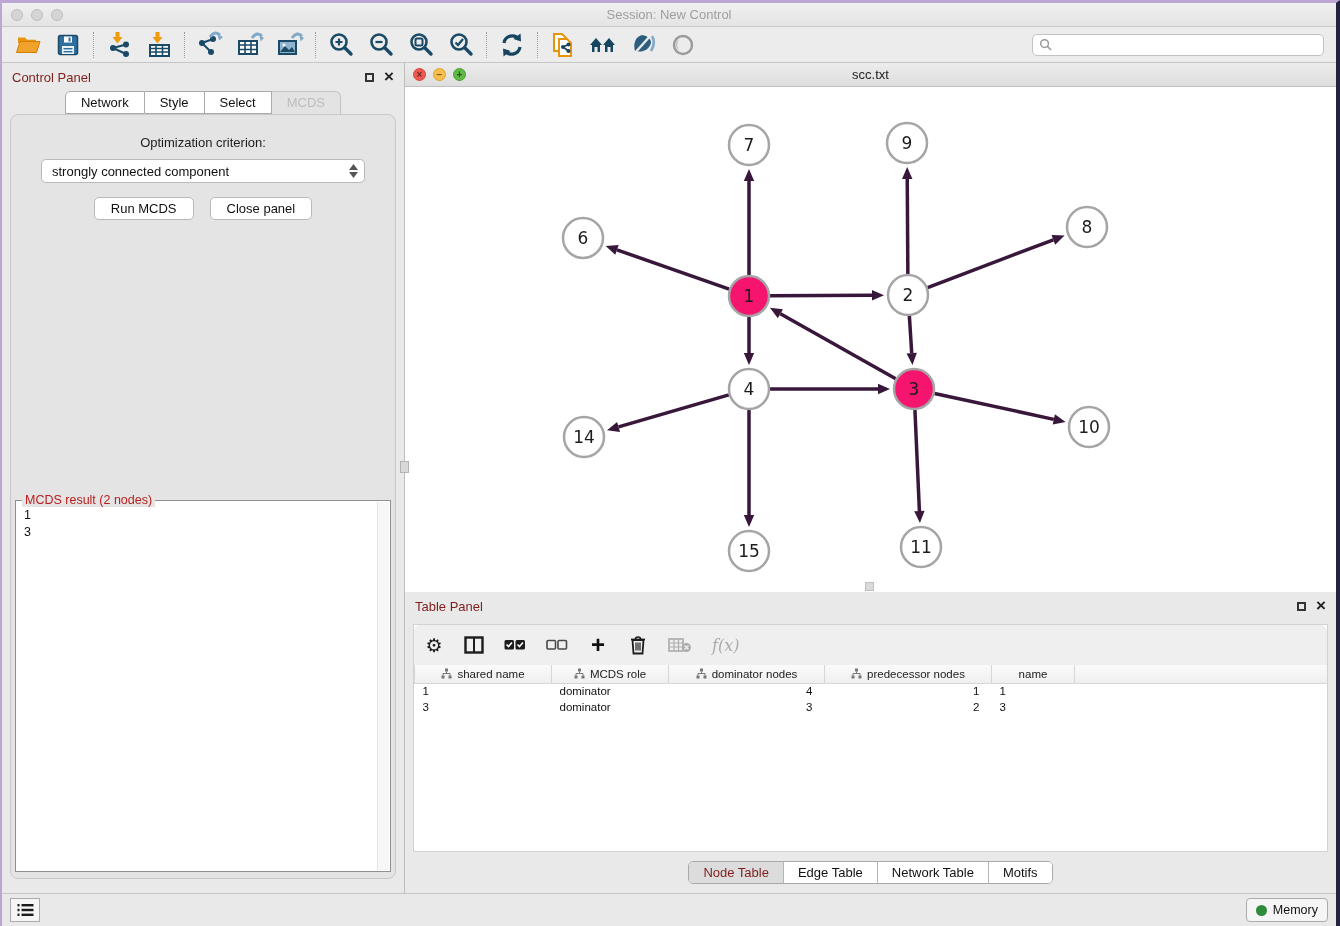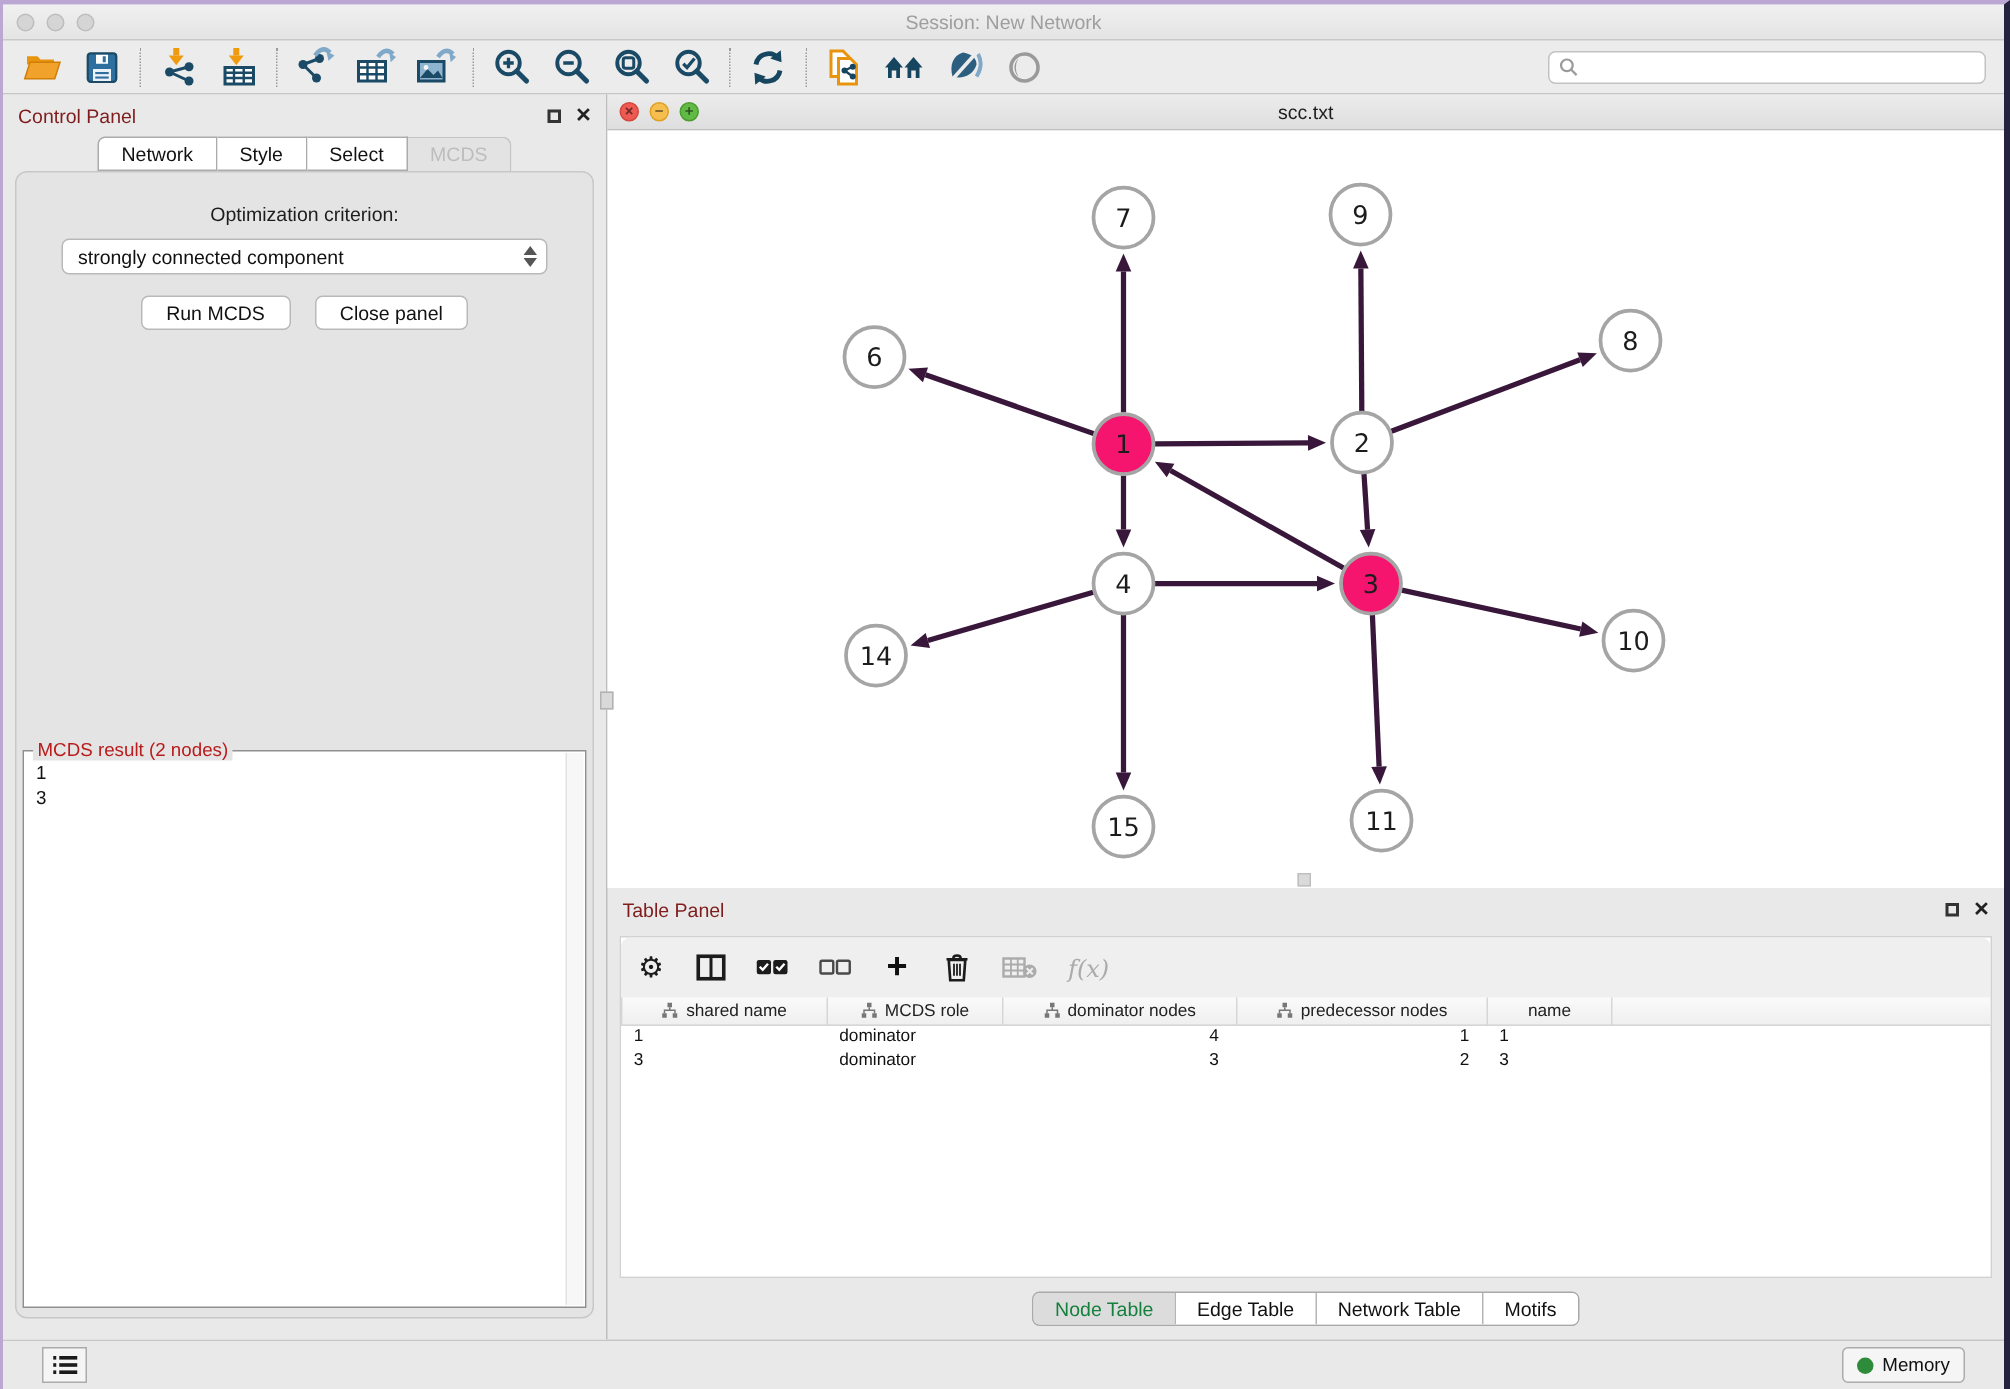--- a/index.html
+++ b/index.html
@@ -86,43 +86,43 @@
   table.ntable { border-collapse:collapse; table-layout:fixed; width:100%; font-size:11.5px; }
   .ntable th { background:linear-gradient(#FAFAFA,#EFEFEF); border:1px solid #D6D6D6; border-top:none;
                font-weight:400; color:#222; height:18px; padding:0 2px; }
   .ntable th .hwrap { display:flex; align-items:center; justify-content:center; gap:5px; }
   .ntable td { height:16px; padding:0 8px; color:#111; }
   .al { text-align:left; } .ar { text-align:right; padding-right:12px !important; }
   .tp-tabs-row { display:flex; justify-content:center; align-items:center; flex:1; }
   .seg { display:flex; border:1px solid #A9A9A9; border-radius:5px; overflow:hidden; background:#fff; }
   .seg-item { font-size:13px; padding:3px 14px; color:#111; border-left:1px solid #B5B5B5; background:#fff; }
   .seg-item:first-child { border-left:none; }
-  .seg-item.active { background:#DCDCDC; color:#15803d; }
+  .seg-item.active { background:#DCDCDC; color:#7f1d1d; }
 
   
   .statusbar { height:33px; background:#E9E9E9; border-top:1px solid #C6C6C6; display:flex; align-items:center;
-               padding:0 26px; flex:0 0 auto; }
+               padding:0 8px; flex:0 0 auto; }
   .status-left-btn { width:30px; height:24px; background:#F5F5F5; border:1px solid #ABABAB; display:flex;
                      align-items:center; justify-content:center; }
   .memory-btn { margin-left:auto; height:24px; background:#F5F5F5; border:1px solid #ABABAB; border-radius:4px;
                 display:flex; align-items:center; gap:6px; padding:0 9px; font-size:12.5px; color:#111; }
   .mem-dot { width:11px; height:11px; border-radius:50%; background:#2E8B3A; }
 </style>
 </head>
 <body>
 
 <div class="window">
 
   <div class="titlebar">
     <div class="traffic">
       <span class="tl"></span>
       <span class="tl"></span>
       <span class="tl"></span>
     </div>
-    <div class="win-title">Session: New Network</div>
+    <div class="win-title">Session: New Control</div>
   </div>
 
   <div class="toolbar">
     <div class="tbtn">
       <svg width="26" height="26" viewBox="0 0 26 26">
         <path d="M3 9 V5.5 h7 l2 2.2 h9 V11 h-18 z" fill="#E8940C"></path>
         <path d="M1.5 20.5 L5 9.5 h20 l-3.5 11 z" fill="#F0A22A" stroke="#D07F06" stroke-width="1"></path>
       </svg>
     </div>
     <div class="tbtn">

